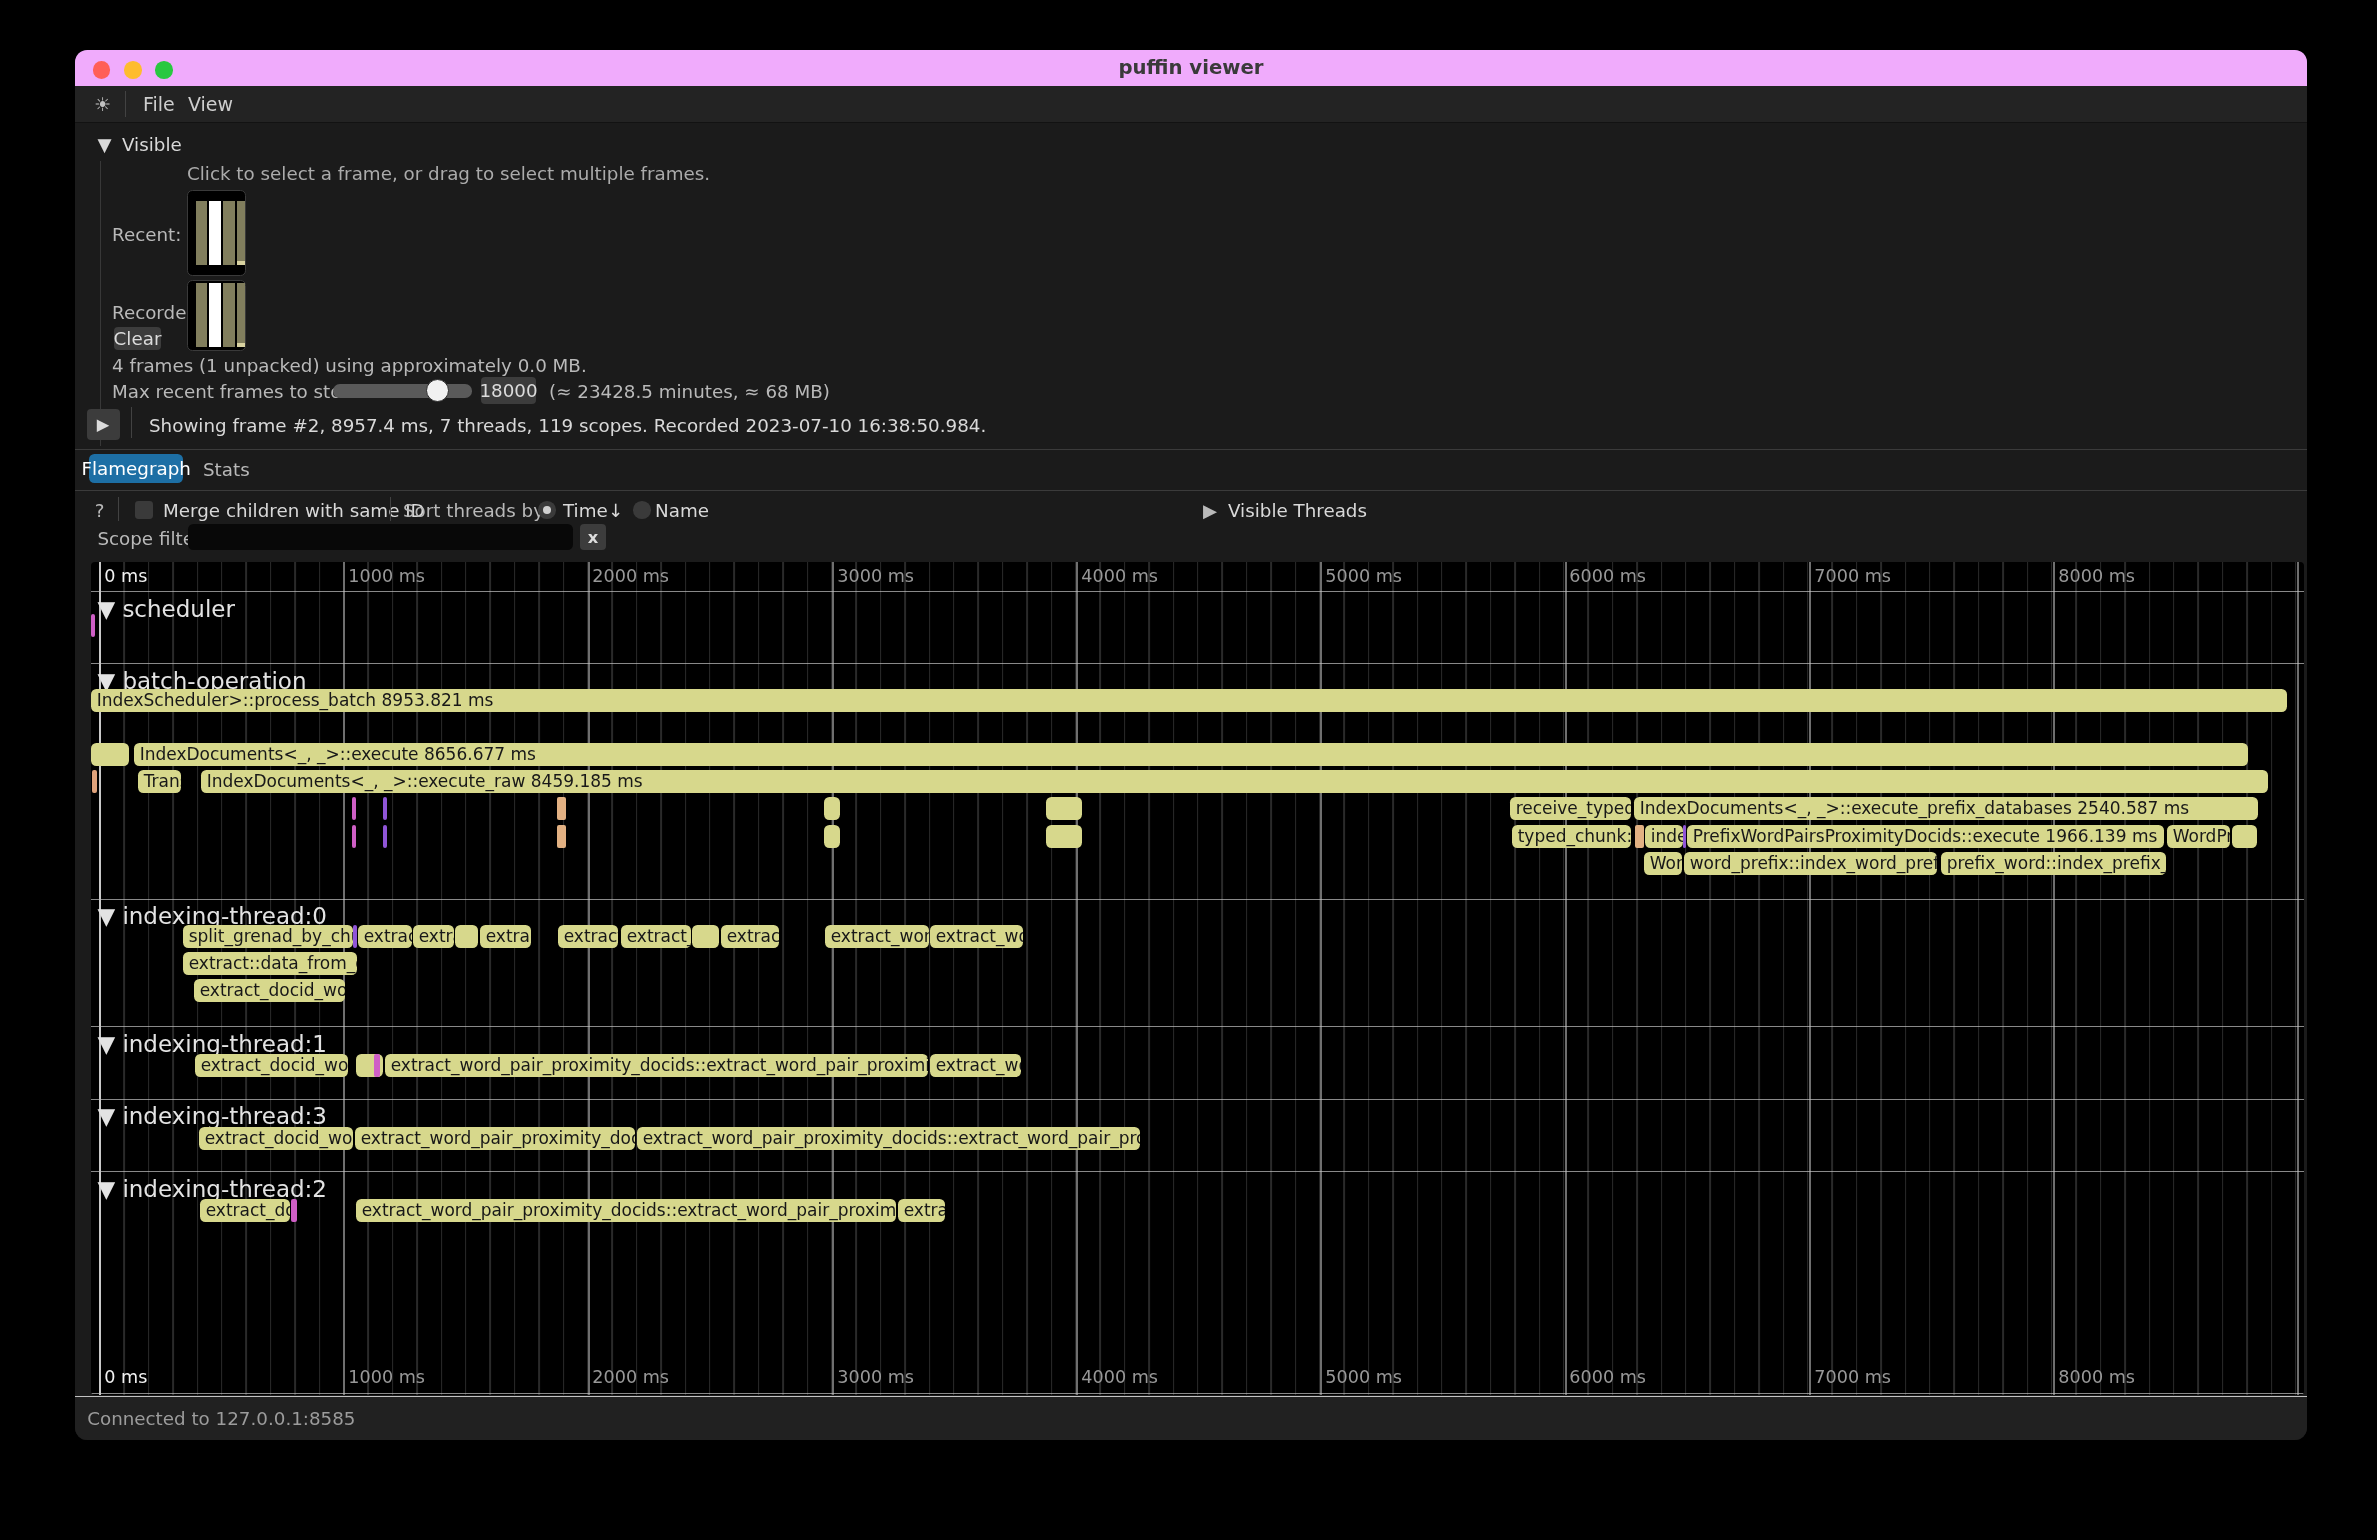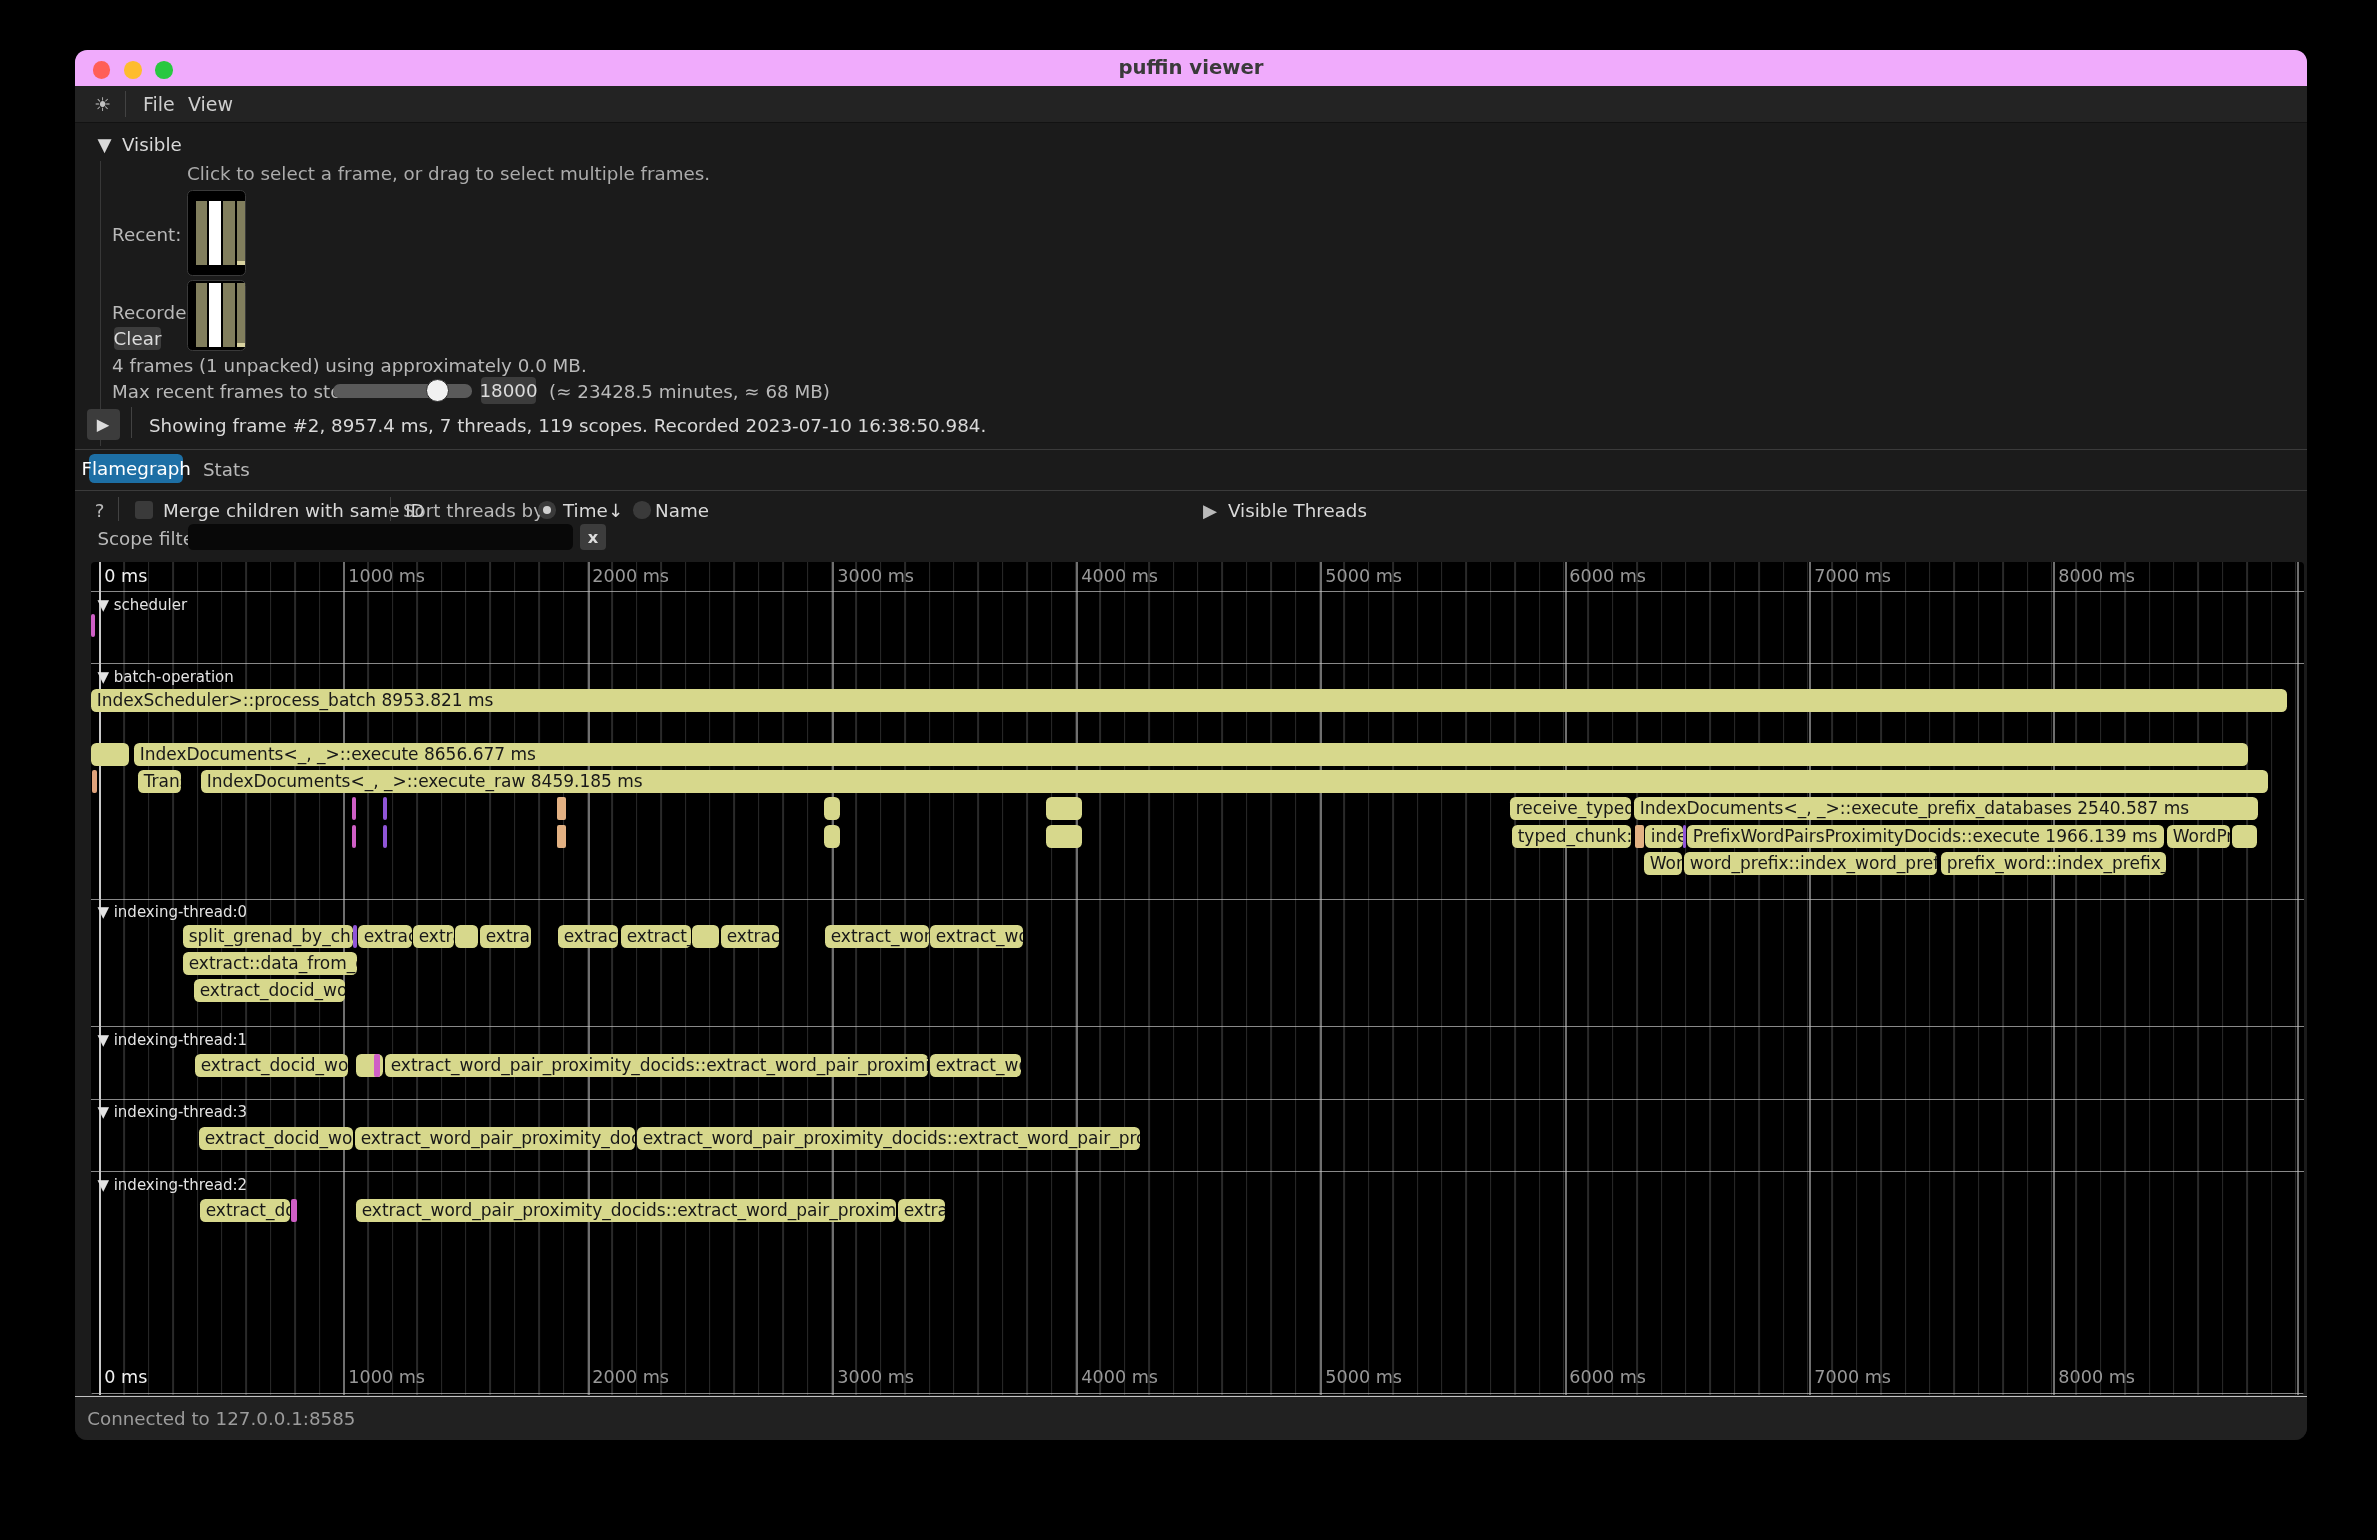--- a/index.html
+++ b/index.html
@@ -44,21 +44,21 @@
   .canvas{position:absolute;left:16.3px;top:512px;width:2213px;height:833px;background-color:#000;
           background-image:repeating-linear-gradient(to right,#2a2a2a 0px,#2a2a2a 1.4px,transparent 1.4px,transparent 24.4px);
           background-position:8.1px 0;border-radius:4.1px;overflow:hidden}
   .fg-major{position:absolute;top:0;bottom:0;width:1.4px;background:#6f6f6f}
   .fg-major.first{background:#c9c9c9}
   .fg-tick{position:absolute;font-size:17.6px;color:#989898;white-space:nowrap}
   .fg-tick.top{top:4.1px}
   .fg-tick.bottom{top:805px}
   .fg-tick.bright{color:#f2f2f2}
   .fg-sep{position:absolute;left:0;right:0;height:1.4px;background:#c3c3c3;opacity:.7}
-  .fg-label{position:absolute;left:6.1px;font-size:15px;color:#e3e3e3;white-space:nowrap}
+  .fg-label{position:absolute;left:6.1px;font-size:23px;color:#e3e3e3;white-space:nowrap}
   .fg-bar{position:absolute;height:23px;background:#d7d88c;border-radius:5.4px;color:#181818;
           font-size:17px;line-height:22.4px;padding:0 5.4px;overflow:hidden;white-space:nowrap;box-sizing:border-box}
   .fg-bar.thin{padding:0;border-radius:2px}
   .c-pink{background:#cf5fc6}
   .c-purple{background:#9055d8}
   .c-tan{background:#e2b183}
   .c-orange{background:#dfa27b}
   
   .statusbar{position:absolute;left:0;top:1346px;width:100%;height:44px;background:#212121;border-top:1.4px solid #c3c3c3}
 </style>

